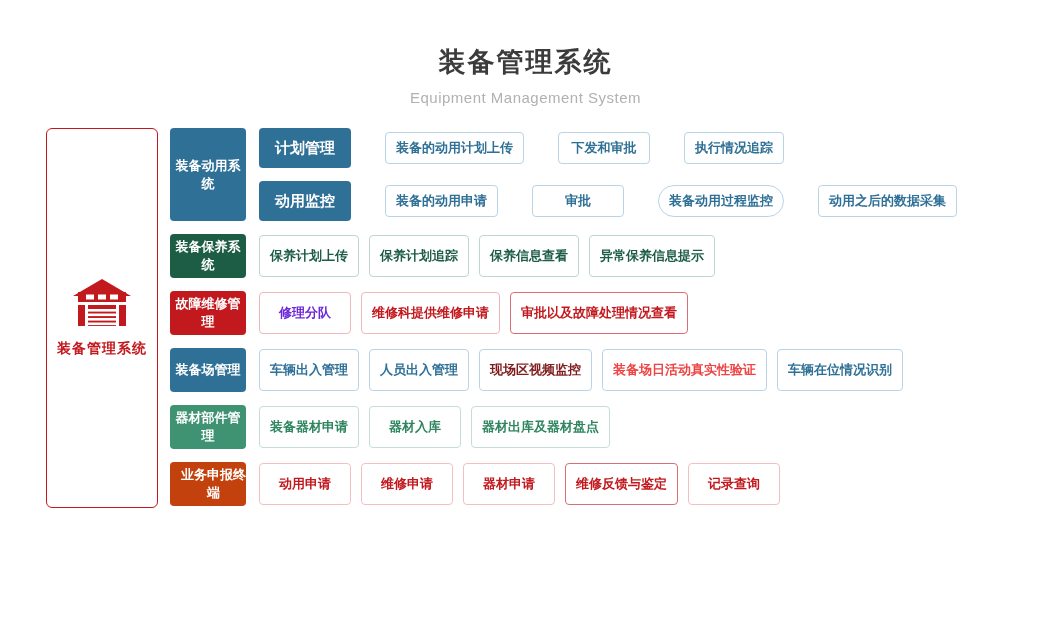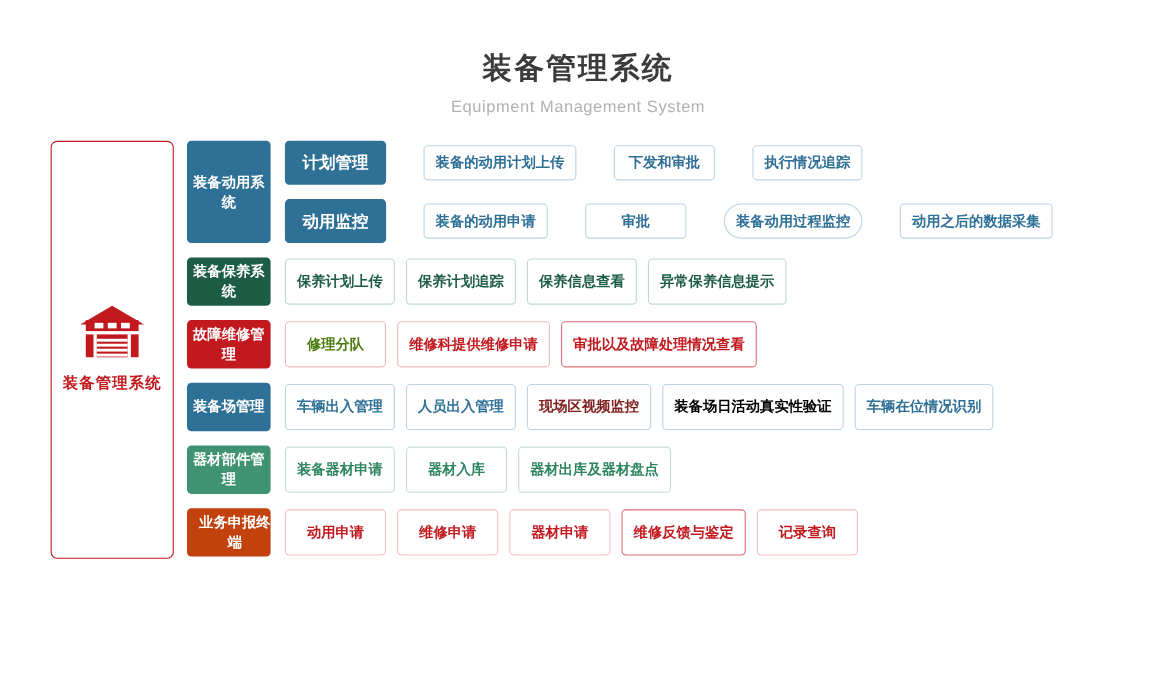--- a/index.html
+++ b/index.html
@@ -102,32 +102,32 @@
         <div class="leaves">
           <div class="leaf" style="color: rgb(29, 92, 69); border-color: rgb(191, 216, 206);">保养计划上传</div>
           <div class="leaf" style="color: rgb(29, 92, 69); border-color: rgb(191, 216, 206);">保养计划追踪</div>
           <div class="leaf" style="color: rgb(29, 92, 69); border-color: rgb(191, 216, 206);">保养信息查看</div>
           <div class="leaf" style="color: rgb(29, 92, 69); border-color: rgb(191, 216, 206);">异常保养信息提示</div>
         </div>
       </div>
       <div class="band">
         <div class="group-box" style="background: rgb(194, 25, 31);">故障维修管理</div>
         <div class="leaves">
-          <div class="leaf" style="color: #4d7c0f; border-color: rgb(240, 184, 187);">修理分队</div>
+          <div class="leaf" style="color: #6d28d9; border-color: rgb(240, 184, 187);">修理分队</div>
           <div class="leaf" style="color: rgb(194, 25, 31); border-color: rgb(240, 184, 187);">维修科提供维修申请</div>
           <div class="leaf" style="color: rgb(194, 25, 31); border-color: rgb(219, 110, 116);">审批以及故障处理情况查看</div>
         </div>
       </div>
       <div class="band">
         <div class="group-box" style="background: rgb(47, 112, 150);">装备场管理</div>
         <div class="leaves">
           <div class="leaf" style="color: rgb(47, 112, 150); border-color: rgb(185, 212, 231);">车辆出入管理</div>
           <div class="leaf" style="color: rgb(47, 112, 150); border-color: rgb(185, 212, 231);">人员出入管理</div>
           <div class="leaf" style="color: #7f1d1d; border-color: rgb(185, 212, 231); font-family: Liberation Mono, monospace;">现场区视频监控</div>
-          <div class="leaf" style="color: #000000; border-color: rgb(185, 212, 231);">装备场日活动真实性验证</div>
+          <div class="leaf" style="color: #ef4444; border-color: rgb(185, 212, 231);">装备场日活动真实性验证</div>
           <div class="leaf" style="color: rgb(47, 112, 150); border-color: rgb(185, 212, 231);">车辆在位情况识别</div>
         </div>
       </div>
       <div class="band">
         <div class="group-box" style="background: rgb(63, 147, 114);">器材部件管理</div>
         <div class="leaves">
           <div class="leaf" style="color: rgb(47, 133, 96); border-color: rgb(198, 222, 210);">装备器材申请</div>
           <div class="leaf" style="color: rgb(47, 133, 96); border-color: rgb(198, 222, 210);">器材入库</div>
           <div class="leaf" style="color: rgb(47, 133, 96); border-color: rgb(198, 222, 210);">器材出库及器材盘点</div>
         </div>

